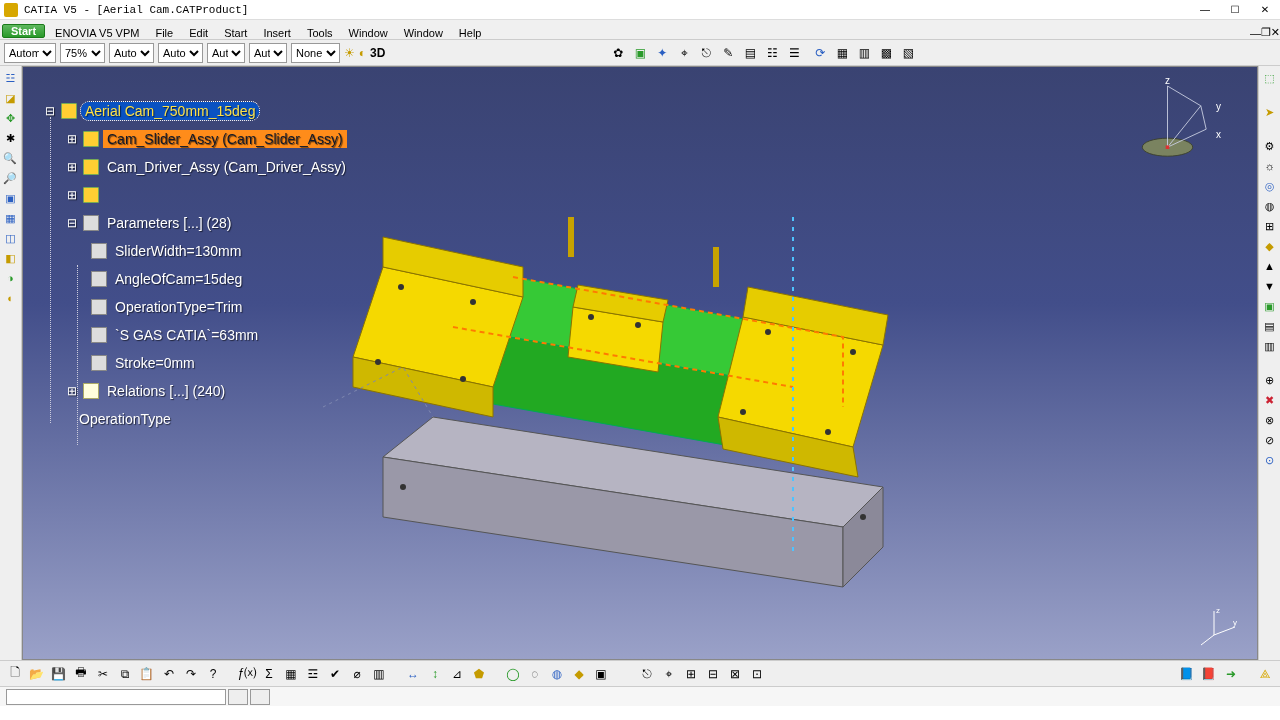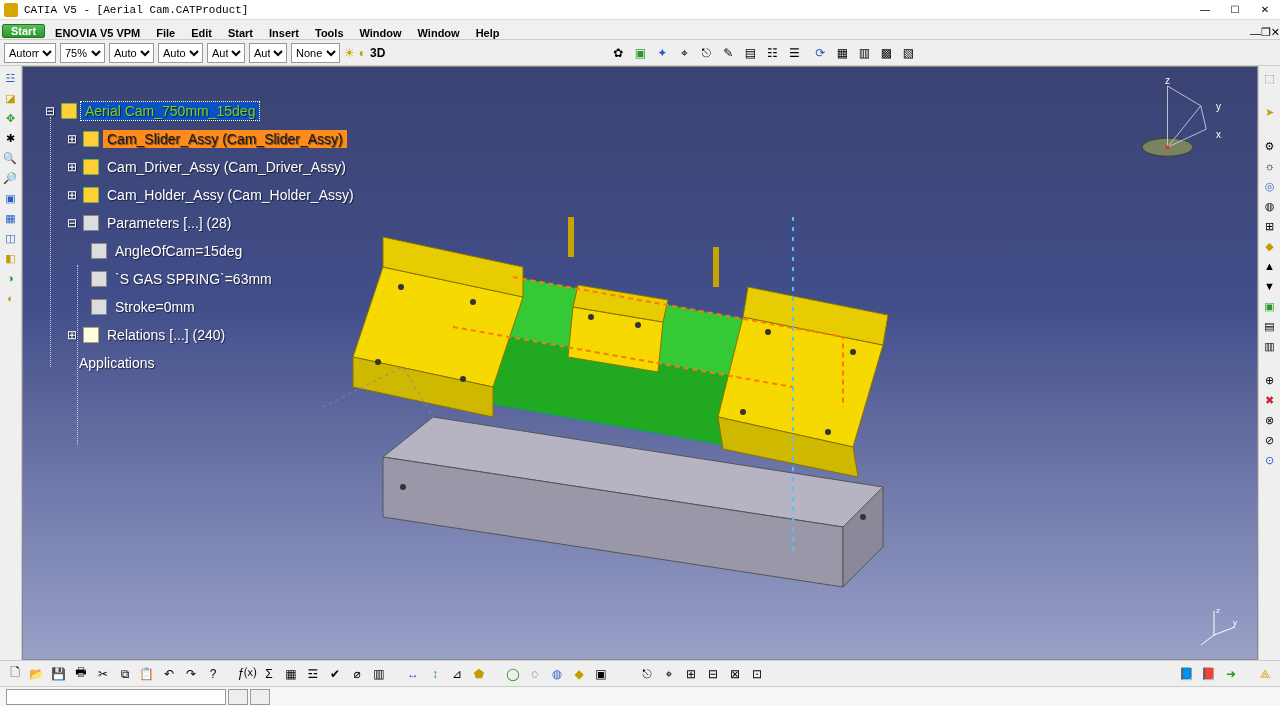--- a/index.html
+++ b/index.html
@@ -9,21 +9,21 @@
 .titlebar { height: 20px; background: #fff; display: flex; align-items: center; font-size: 11px; border-bottom: 1px solid #ddd; }
 .titlebar .app-icon { width: 14px; height: 14px; margin: 0 4px; background: #d7a700; border-radius: 2px; }
 .titlebar .title-text { flex: 1; padding-left: 2px; font-family: Liberation Mono, monospace; }
 .titlebar .win-controls { display: flex; }
 .titlebar .win-btn { width: 30px; height: 18px; display: flex; align-items: center; justify-content: center; font-size: 10px; }
 .titlebar .win-btn.close { color: #000; }
 
 
 .menubar { height: 20px; background: #f0f0f0; display: flex; align-items: flex-end; font-size: 11px; border-bottom: 1px solid #ccc; }
 .menubar .menu-start { background: linear-gradient(#5fb85f,#2a9a2a); color: #fff; padding: 0 8px; display: flex; align-items: center; border: 1px solid #1a7a1a; border-radius: 2px; margin: 1px 2px; font-weight: bold; }
-.menubar .menu-item { padding: 0 8px; display: flex; align-items: center; cursor: default; font-weight: bold; }
+.menubar .menu-item { padding: 0 8px; display: flex; align-items: center; cursor: default; }
 
 
 .optbar { height: 26px; background: #efefef; display: flex; align-items: center; gap: 4px; padding: 0 4px; border-bottom: 1px solid #ccc; font-size: 11px; }
 .optbar select, .optbar .combo { height: 20px; font-size: 11px; border: 1px solid #999; background: #fff; }
 .optbar .ticon { width: 18px; height: 18px; display: inline-flex; align-items: center; justify-content: center; font-size: 12px; border-radius: 2px; }
 .optbar .right-group { margin-left: auto; display: flex; gap: 4px; padding-right: 360px;}
 .optbar .group2 { display:flex; gap:4px; margin-left: 220px;}
 
 
 .workspace { position: relative; height: 594px; background: #fff; }
@@ -38,21 +38,21 @@
 
 
 .tree { position: absolute; left: 20px; top: 30px; font-size: 14px; color: #fff; text-shadow: 1px 1px 1px rgba(0,0,0,.6); }
 .tree .row { display: flex; align-items: center; height: 28px; white-space: nowrap; }
 .tree .twist { width: 14px; text-align: center; font-size: 12px; color: #fff; cursor: default; }
 .tree .icon { width: 16px; height: 16px; margin: 0 4px; display: inline-flex; align-items: center; justify-content: center; font-size: 11px; }
 .tree .icon.prod { background: #ffcf33; border: 1px solid #7a5; border-radius: 1px; }
 .tree .icon.param { background: #ddd; border: 1px solid #888; }
 .tree .icon.fx { background: #ffd; border: 1px solid #aa6; }
 .tree .label { padding: 1px 4px; }
-.tree .label.root { background: #0a52c2; color: #84cc16; outline: 1px dotted #fff; }
+.tree .label.root { background: #0a52c2; color: #fde047; outline: 1px dotted #fff; border-radius: 8px; }
 .tree .label.hi { background: #ff8c1a; color: #0f172a; }
 .tree .indent1 { padding-left: 22px; }
 .tree .indent2 { padding-left: 44px; }
 .tree .vline { position: absolute; left: 7px; top: 20px; bottom: 10px; width: 0; border-left: 1px dotted #ccd; }
 .tree .indent1-line { position:absolute; left:34px; top:168px; height:180px; border-left:1px dotted #ccd;}
 
 
 .compass { position: absolute; right: 40px; top: 10px; width: 90px; height: 90px; }
 .compass svg { width: 100%; height: 100%; }
 .axeslbl { position:absolute; font-size:10px; color:#fff; }
@@ -215,48 +215,55 @@
         <span class="label hi">Cam_Slider_Assy (Cam_Slider_Assy)</span>
       </div>
       <div class="row indent1">
         <span class="twist">⊞</span>
         <span class="icon prod"></span>
         <span class="label">Cam_Driver_Assy (Cam_Driver_Assy)</span>
       </div>
       <div class="row indent1">
         <span class="twist">⊞</span>
         <span class="icon prod"></span>
-        <span class="label">Cam_Holder_Assy (Cam_Holder_Assy)</span>
       </div>
       <div class="row indent1">
         <span class="twist">⊟</span>
         <span class="icon param"></span>
         <span class="label">Parameters [...] (28)</span>
       </div>
       <div class="indent1-line"></div>
       <div class="row indent2">
           <span class="icon param"></span>
+          <span class="label">SliderWidth=130mm</span>
+        </div>
+      <div class="row indent2">
+          <span class="icon param"></span>
           <span class="label">AngleOfCam=15deg</span>
         </div>
       <div class="row indent2">
           <span class="icon param"></span>
-          <span class="label">`S GAS SPRING`=63mm</span>
+          <span class="label">OperationType=Trim</span>
+        </div>
+      <div class="row indent2">
+          <span class="icon param"></span>
+          <span class="label">`S GAS CATIA`=63mm</span>
         </div>
       <div class="row indent2">
           <span class="icon param"></span>
           <span class="label">Stroke=0mm</span>
         </div>
       <div class="row indent1">
         <span class="twist">⊞</span>
         <span class="icon fx"></span>
         <span class="label">Relations [...] (240)</span>
       </div>
       <div class="row indent1">
         <span class="twist" style="visibility:hidden">·</span>
-        <span class="label" style="padding-left:0">Applications</span>
+        <span class="label" style="padding-left:0">OperationType</span>
       </div>
     </div>
 
     <div class="compass">
       <svg viewBox="0 0 100 100">
         <ellipse cx="45" cy="78" rx="28" ry="10" fill="#7a8360" stroke="#3b3f2a"></ellipse>
         <line x1="45" y1="78" x2="45" y2="10" stroke="#c7cde0" stroke-width="1"></line>
         <line x1="45" y1="78" x2="88" y2="58" stroke="#c7cde0" stroke-width="1"></line>
         <line x1="45" y1="78" x2="82" y2="32" stroke="#c7cde0" stroke-width="1"></line>
         <line x1="45" y1="10" x2="82" y2="32" stroke="#c7cde0"></line>

